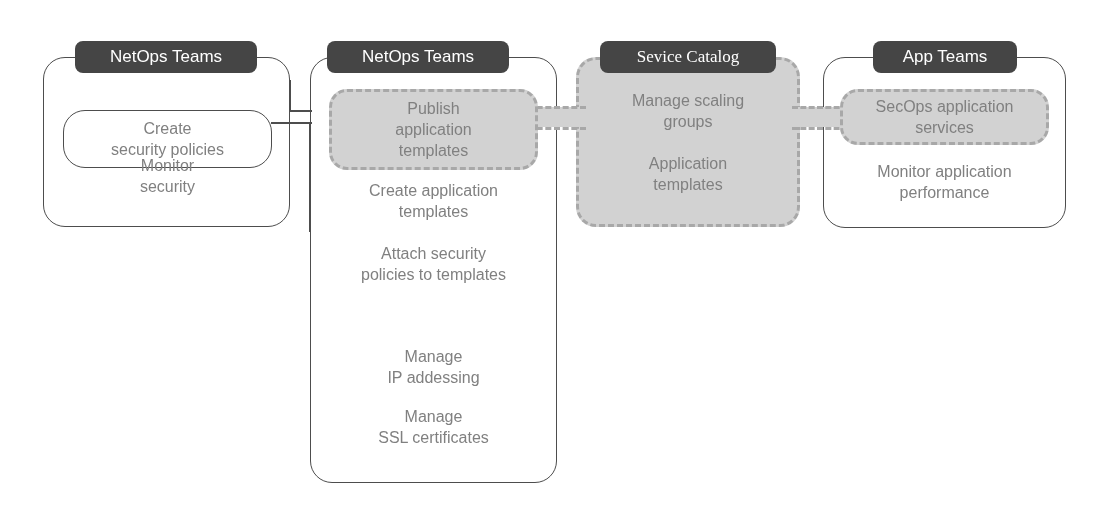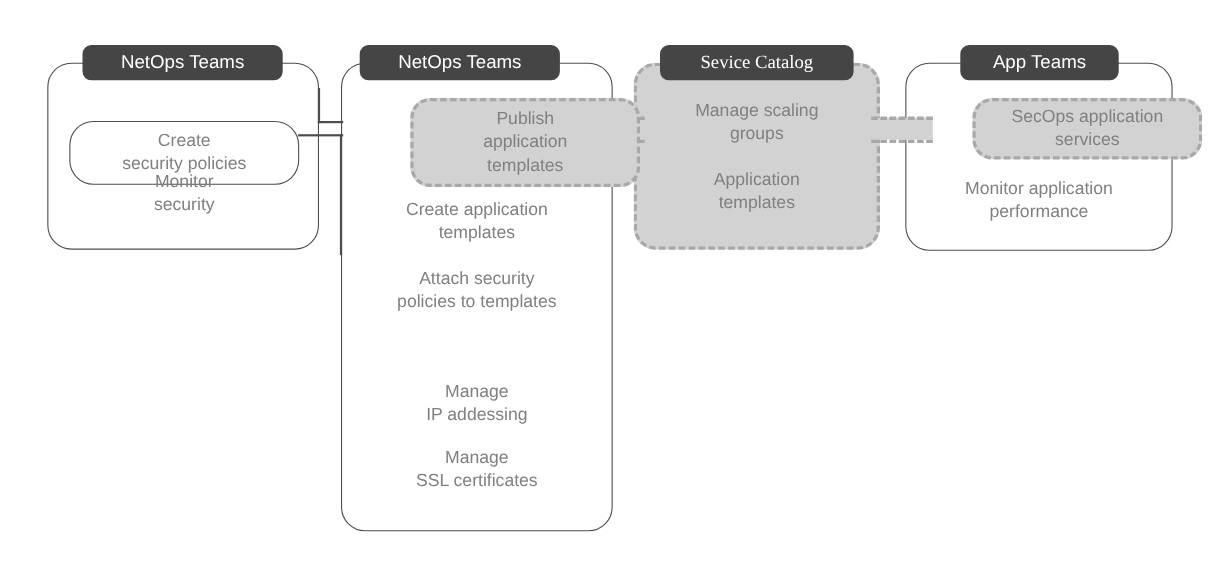--- a/index.html
+++ b/index.html
@@ -77,21 +77,20 @@
     border: 1.6px solid #4d4d4d;
     border-radius: 22px;
     background: #ffffff;
     margin-top: 19px;
   }
   .item.filled-dashed {
     border: 3px dashed #a8a8a8;
     border-radius: 18px;
     background: #d2d2d2;
     z-index: 10;
-    margin-left: 44px;
   }
 
   
   .connector {
     position: absolute;
   }
   .connector.solid {
     background: #4d4d4d;
   }
   .connector.dashed-h {

